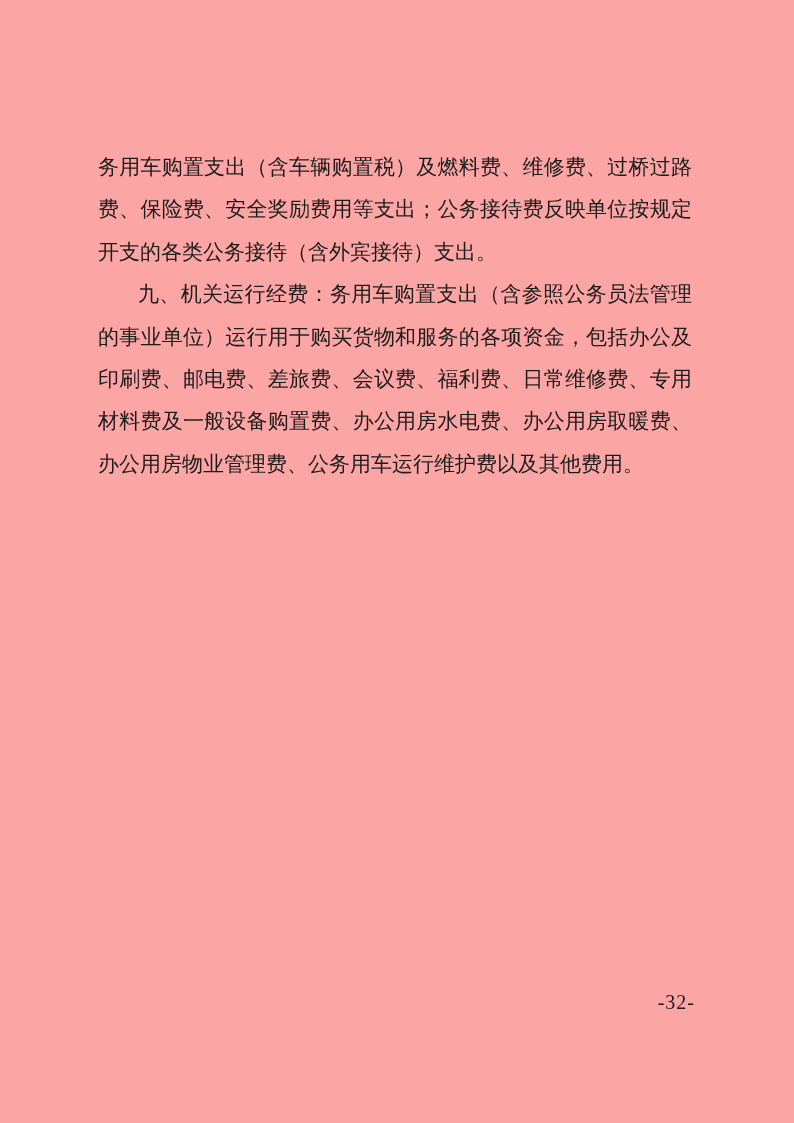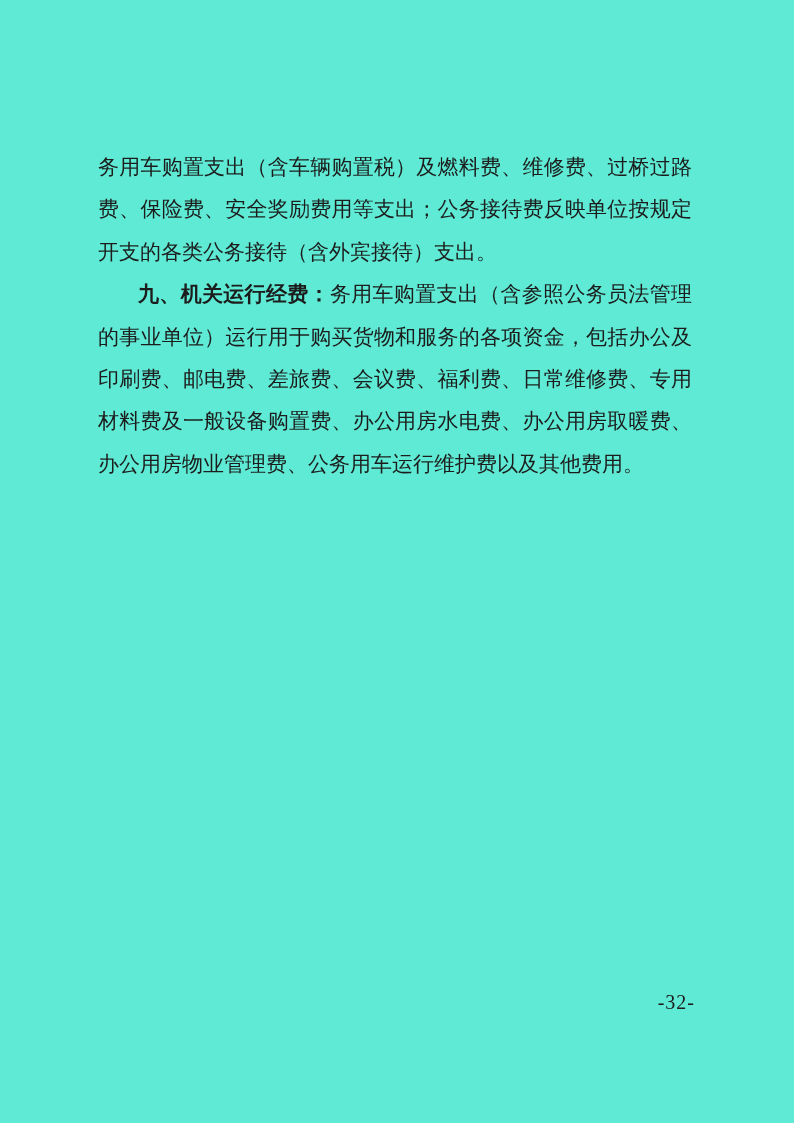--- a/index.html
+++ b/index.html
@@ -4,21 +4,21 @@
 <style>
   html, body {
     margin: 0;
     padding: 0;
     background: #ffffff;
   }
   .page {
     position: relative;
     width: 794px;
     height: 1123px;
-    background: #5eead4;
+    background: #fca5a5;
     overflow: hidden;
     font-family: "Liberation Serif", "DejaVu Serif", serif;
   }
   .content {
     position: absolute;
     left: 98px;
     top: 146px;
     width: 594px;
     color: #1c1c1c;
     font-size: 21px;
@@ -26,21 +26,21 @@
     text-align: justify;
   }
   .content p {
     margin: 0;
     padding: 0;
   }
   .para-indent {
     text-indent: 40px;
   }
   .section-lead {
-    font-weight: bold;
+    font-weight: normal;
   }
   .page-number {
     position: absolute;
     top: 991px;
     right: 99px;
     color: #1c1c1c;
     font-size: 20px;
     letter-spacing: 1px;
     font-family: "Liberation Serif", "DejaVu Serif", serif;
     text-align: right;

